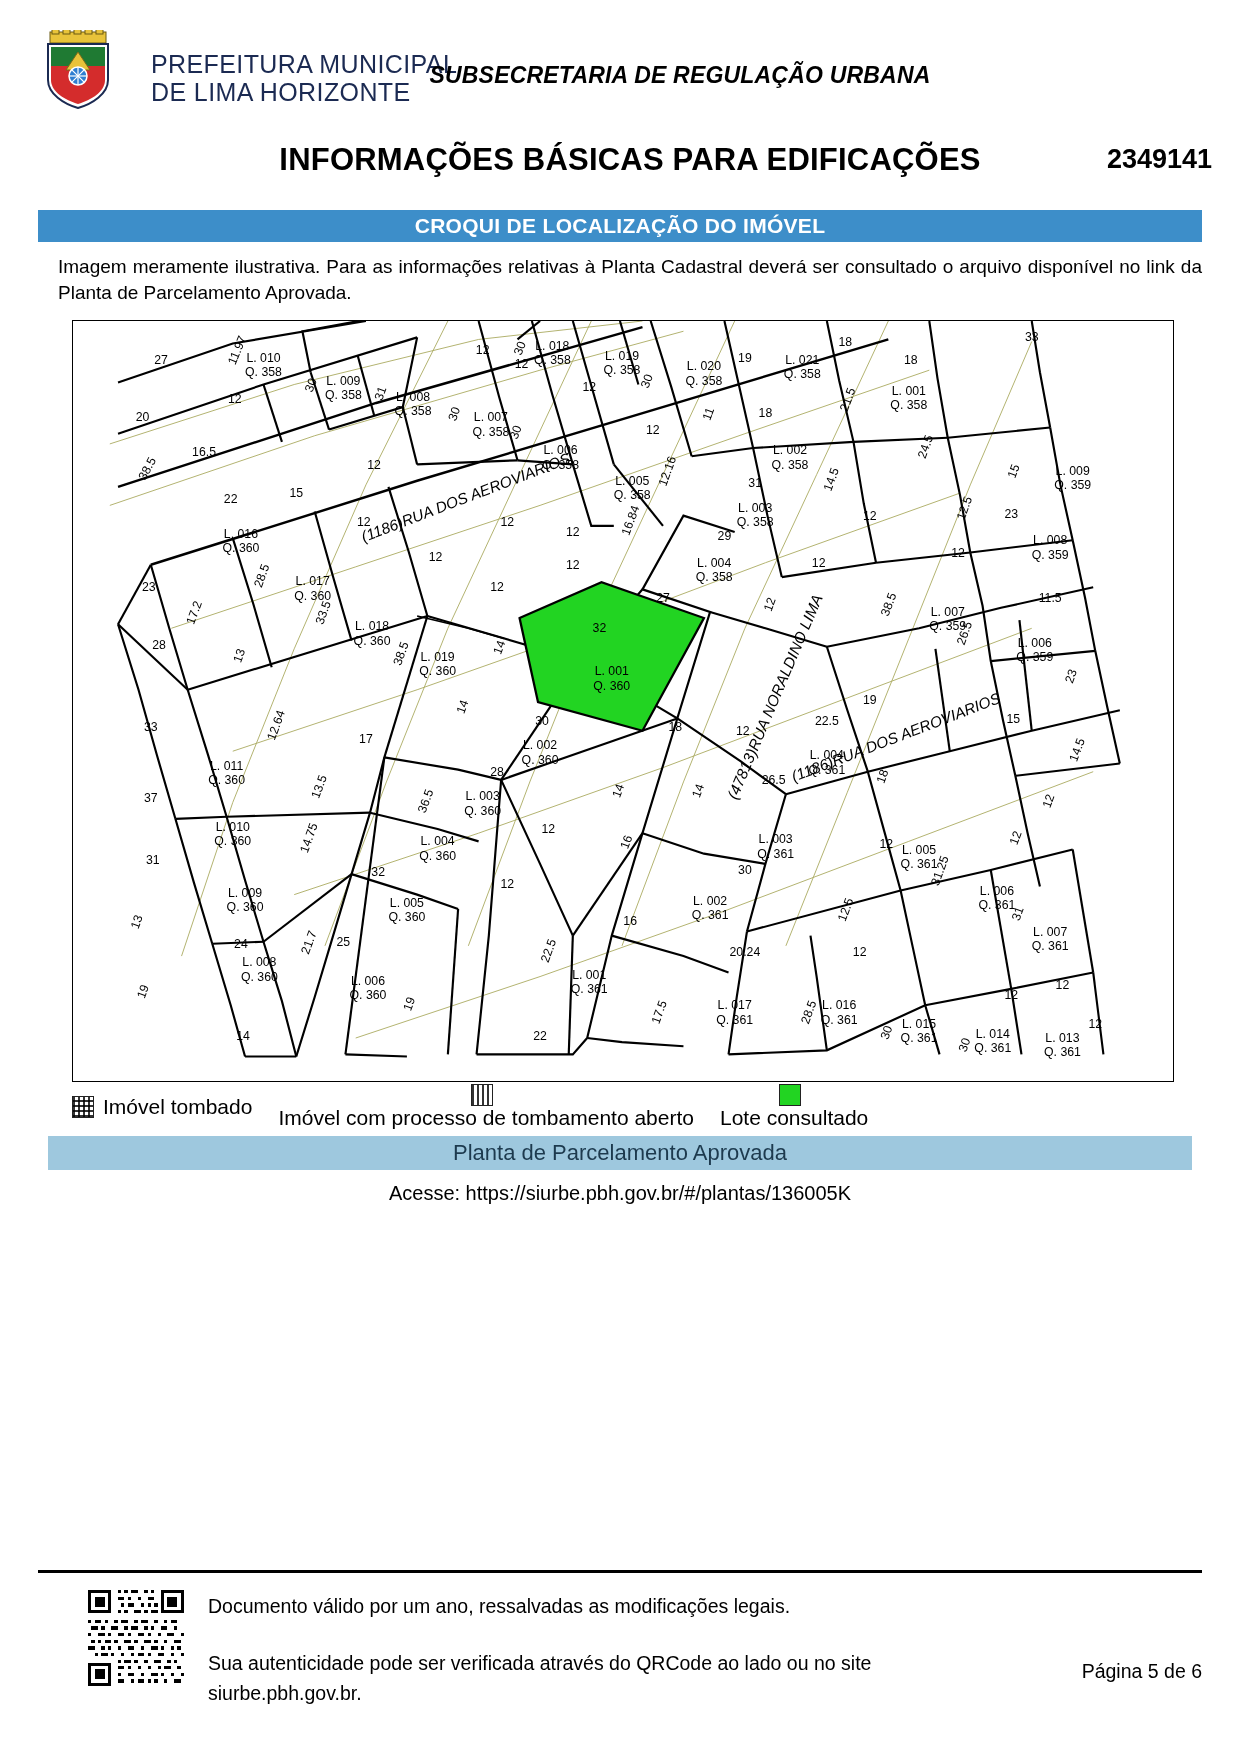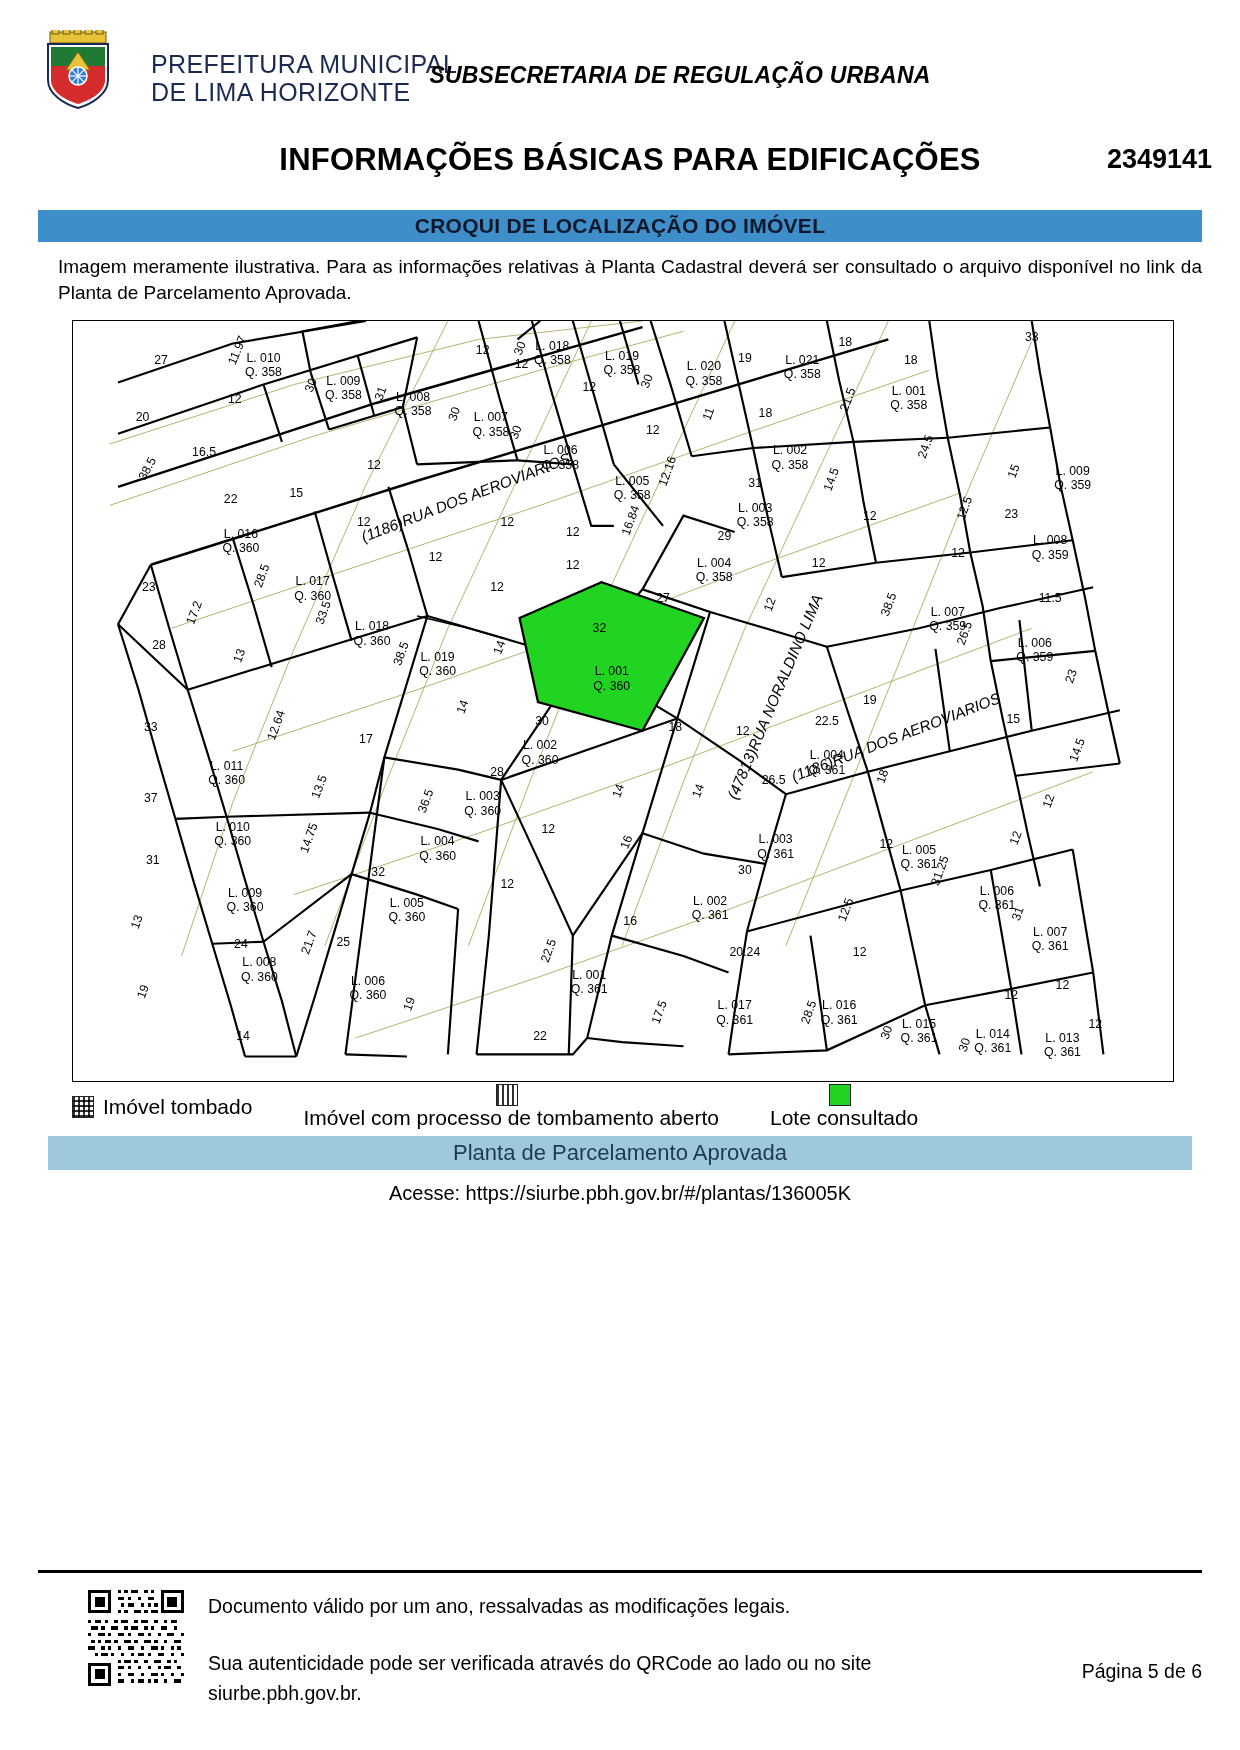--- a/index.html
+++ b/index.html
@@ -82,21 +82,21 @@
     font-weight: bold;
   }
 
   
   .section-bar {
     position: absolute;
     left: 38px; top: 210px;
     width: 1164px;
     height: 32px;
     background: #3d8ec9;
-    color: #0f172a;
+    color: #ffffff;
     font-size: 21px;
     font-weight: bold;
     display: flex;
     align-items: center;
     justify-content: center;
     letter-spacing: 0.3px;
   }
 
   .note {
     position: absolute;
@@ -121,21 +121,20 @@
 
   
   .legend {
     position: absolute;
     left: 72px; top: 1090px;
     width: 1100px;
     height: 34px;
     display: flex;
     align-items: center;
     font-size: 21px;
-    gap: 25px;
   }
   .legend .item { display: flex; align-items: center; }
   .legend .item + .item { margin-left: 26px; flex-direction: column; }
   .legend .swatch {
     width: 22px; height: 22px;
     margin-right: 9px;
     border: 1px solid #222;
     box-sizing: border-box;
   }
   .sw-tombado {

